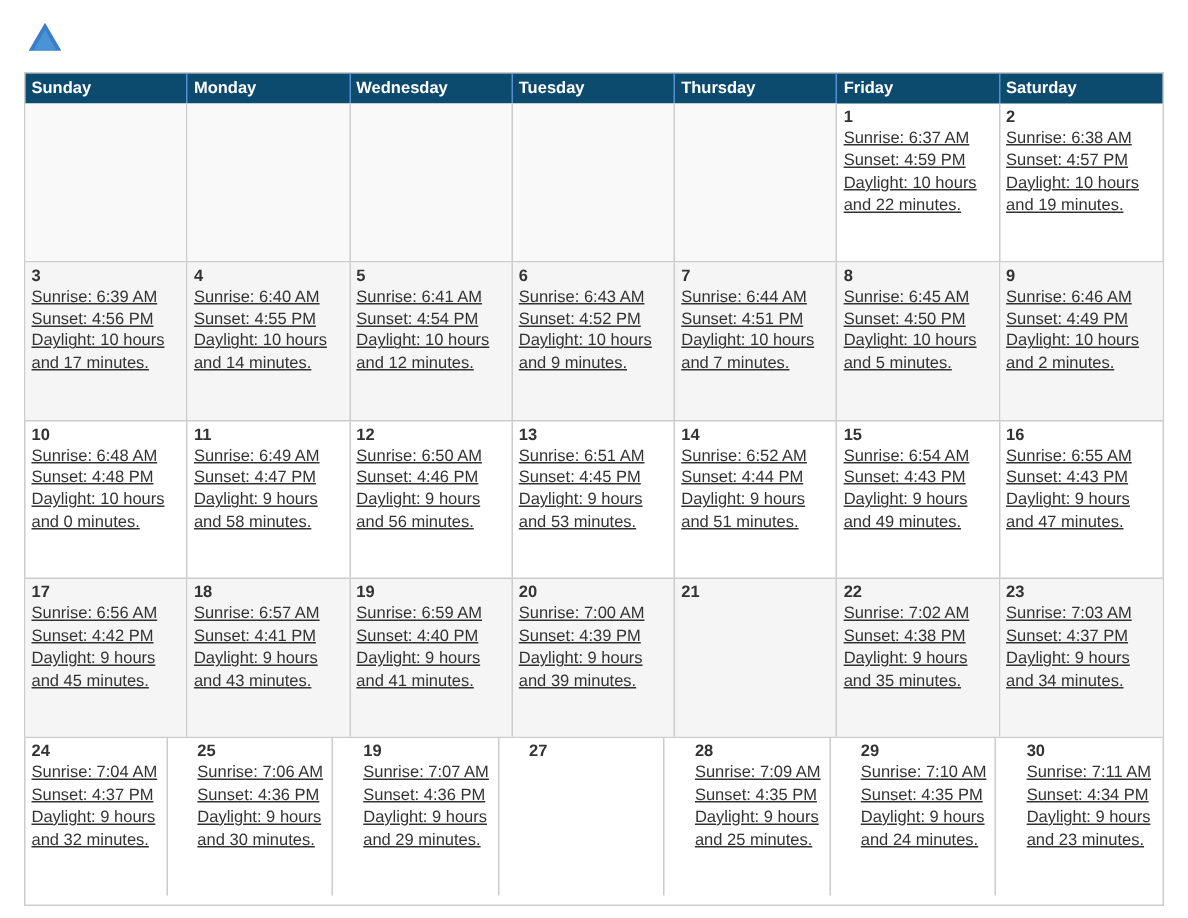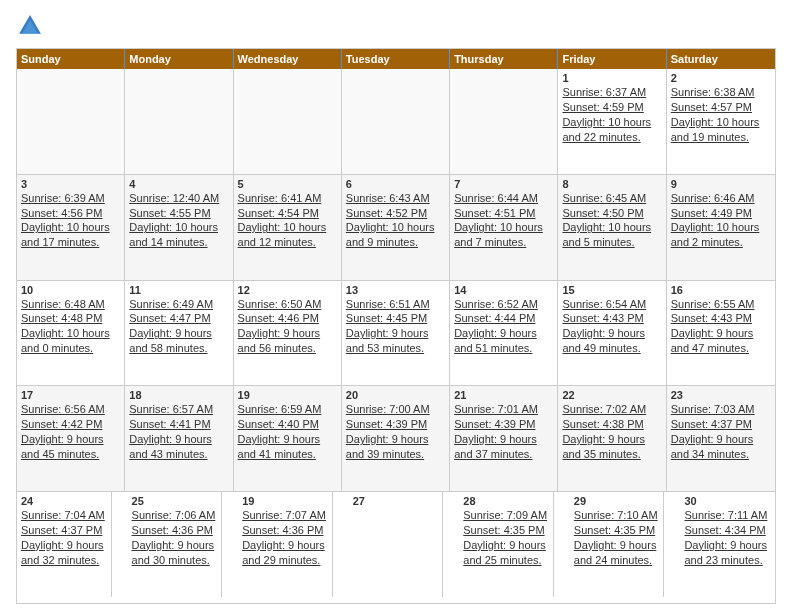--- a/index.html
+++ b/index.html
@@ -59,21 +59,21 @@
       font-size: 15px;
       color: #555;
     }
     .calendar {
       flex: 1;
       border: 1px solid #ccc;
     }
     .cal-header-row {
       display: grid;
       grid-template-columns: repeat(7, 1fr);
-      background: #a16207;
+      background: #0c4a6e;
     }
     .cal-header-cell {
       color: #fff;
       font-size: 11px;
       font-weight: bold;
       padding: 4px 4px;
       text-align: left;
       border-right: 1px solid #5590d4;
     }
     .cal-header-cell:last-child { border-right: none; }
@@ -170,21 +170,21 @@
         <div class="cal-week">
           <div class="cal-cell alt">
             <span class="day-num">3</span>
             <div class="day-info">Sunrise: 6:39 AM
 Sunset: 4:56 PM
 Daylight: 10 hours
 and 17 minutes.</div>
           </div>
           <div class="cal-cell alt">
             <span class="day-num">4</span>
-            <div class="day-info">Sunrise: 12:40 AM
+            <div class="day-info">Sunrise: 6:40 AM
 Sunset: 4:55 PM
 Daylight: 10 hours
 and 14 minutes.</div>
           </div>
           <div class="cal-cell alt">
             <span class="day-num">5</span>
             <div class="day-info">Sunrise: 6:41 AM
 Sunset: 4:54 PM
 Daylight: 10 hours
 and 12 minutes.</div>
@@ -293,24 +293,20 @@
           </div>
           <div class="cal-cell alt">
             <span class="day-num">20</span>
             <div class="day-info">Sunrise: 7:00 AM
 Sunset: 4:39 PM
 Daylight: 9 hours
 and 39 minutes.</div>
           </div>
           <div class="cal-cell alt">
             <span class="day-num">21</span>
-            <div class="day-info">Sunrise: 7:01 AM
-Sunset: 4:39 PM
-Daylight: 9 hours
-and 37 minutes.</div>
           </div>
           <div class="cal-cell alt">
             <span class="day-num">22</span>
             <div class="day-info">Sunrise: 7:02 AM
 Sunset: 4:38 PM
 Daylight: 9 hours
 and 35 minutes.</div>
           </div>
           <div class="cal-cell alt">
             <span class="day-num">23</span>

